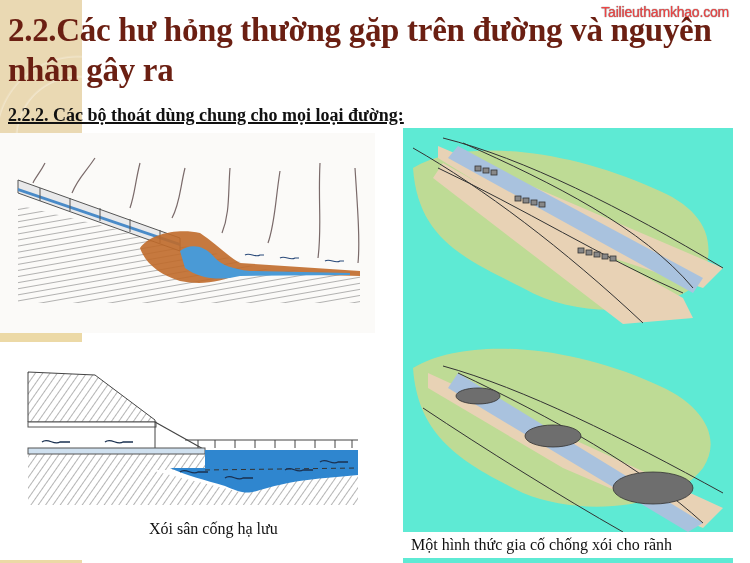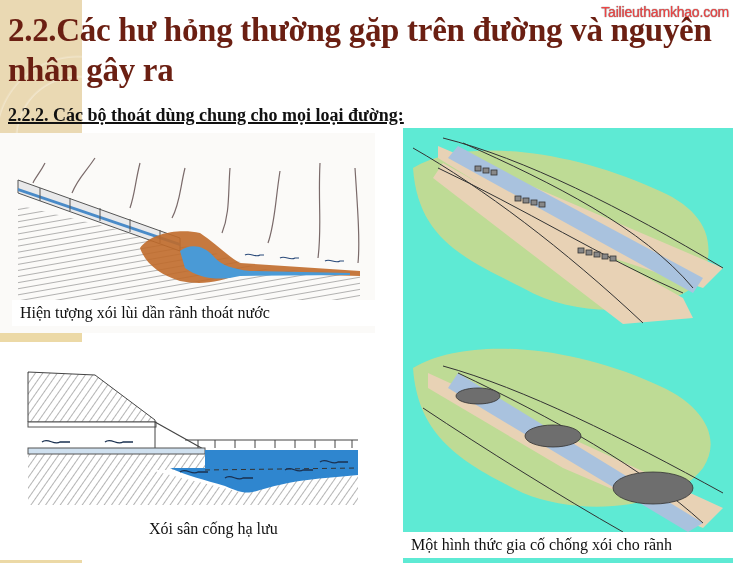--- a/index.html
+++ b/index.html
@@ -77,21 +77,20 @@
       <line x1="160" y1="97" x2="160" y2="110"></line>
     </g>
     <path d="M140,115 C150,100 180,95 200,100 C215,110 230,125 240,130 L360,138 L360,143 L240,140 C220,150 200,152 180,148 C160,142 145,130 140,115 Z" fill="#c06a2a" opacity="0.9"></path>
     <path d="M180,118 C190,110 205,112 215,125 C222,132 232,136 250,138 L350,140 L350,142 L240,143 C220,148 200,146 185,135 Z" fill="#4a9ad6"></path>
     <g stroke="#2a4a7a" stroke-width="1.2" fill="none">
       <path d="M245,122 c5,-3 10,3 15,0 l4,0"></path>
       <path d="M280,125 c5,-3 10,3 15,0 l4,0"></path>
       <path d="M325,128 c5,-3 10,3 15,0 l4,0"></path>
     </g>
   </svg>
-  <div class="caption" style="left:12px;top:167px;width:355px;">Hiện tượng xói lùi dần rãnh thoát nước</div>
 </div>
 
 <div class="panel" style="left:0;top:360px;width:375px;height:200px;background:#ffffff;">
   <svg width="375" height="150" viewBox="0 0 375 150">
     <defs>
       <pattern id="hatch2" width="6" height="6" patternUnits="userSpaceOnUse" patternTransform="rotate(35)">
         <line x1="0" y1="0" x2="0" y2="6" stroke="#6a6a6a" stroke-width="1"></line>
       </pattern>
     </defs>
     <polygon points="28,12 95,15 155,60 155,62 28,62" fill="url(#hatch2)" stroke="#444" stroke-width="1"></polygon>

